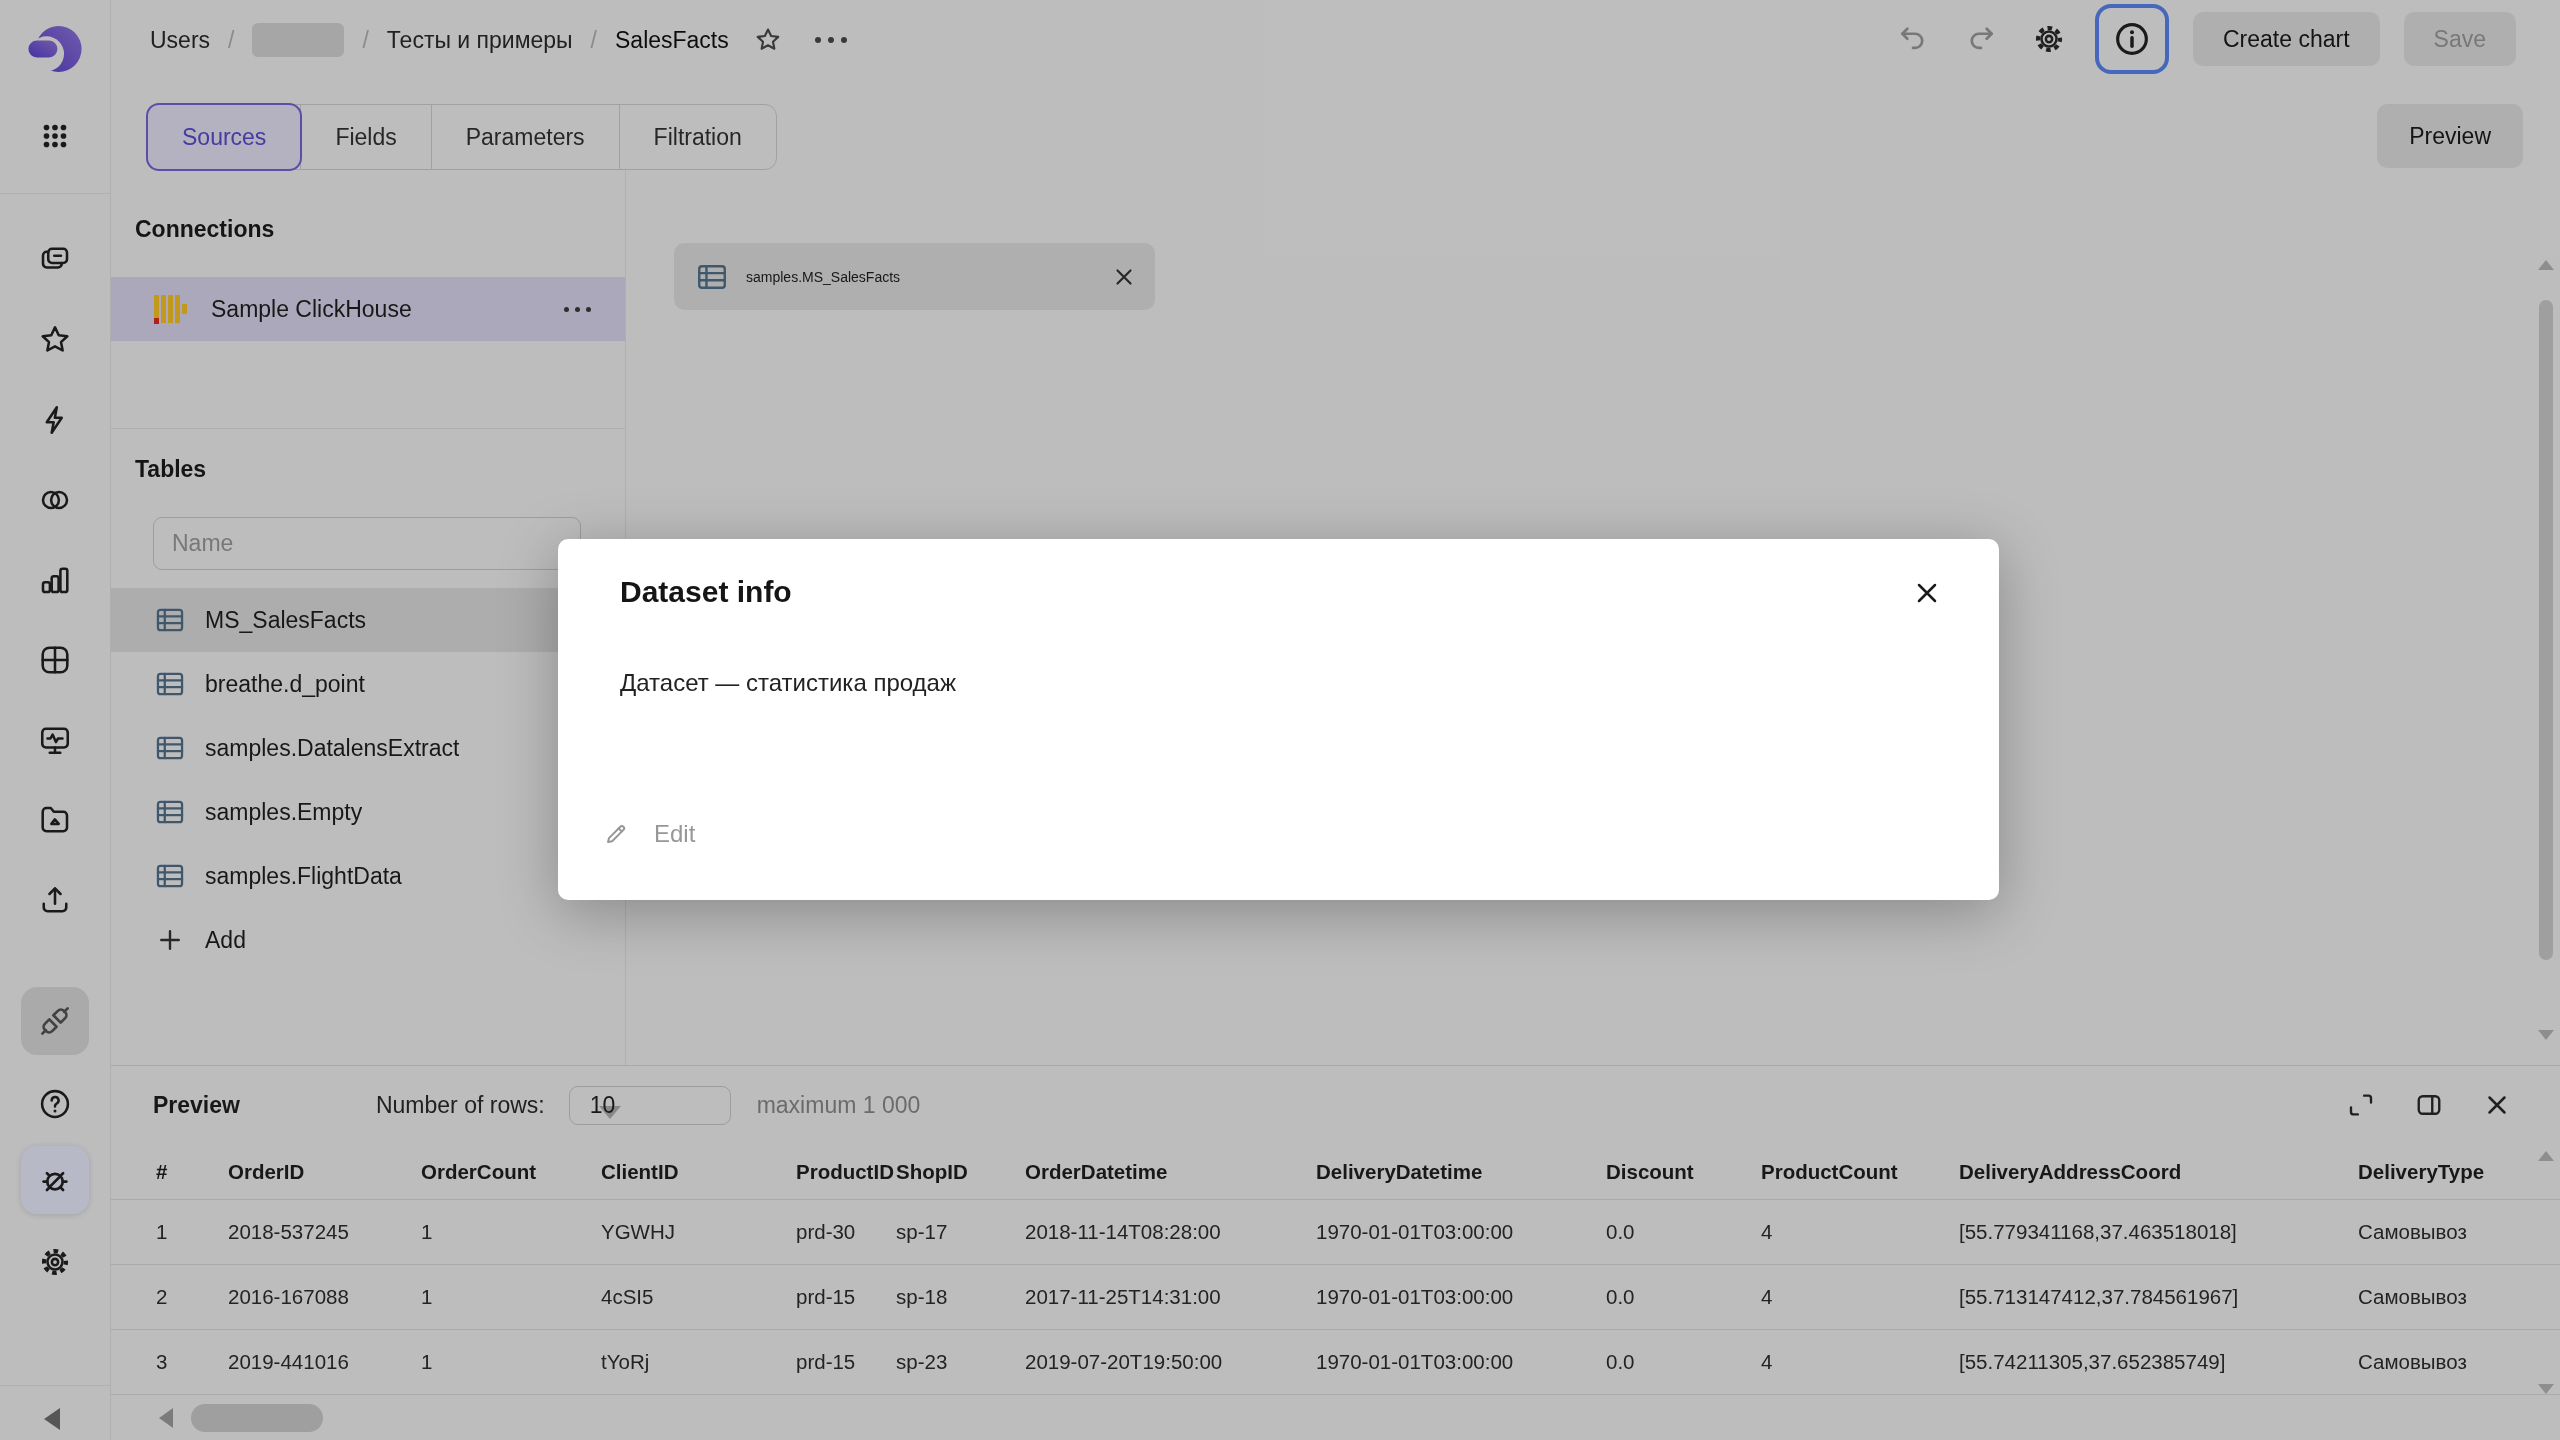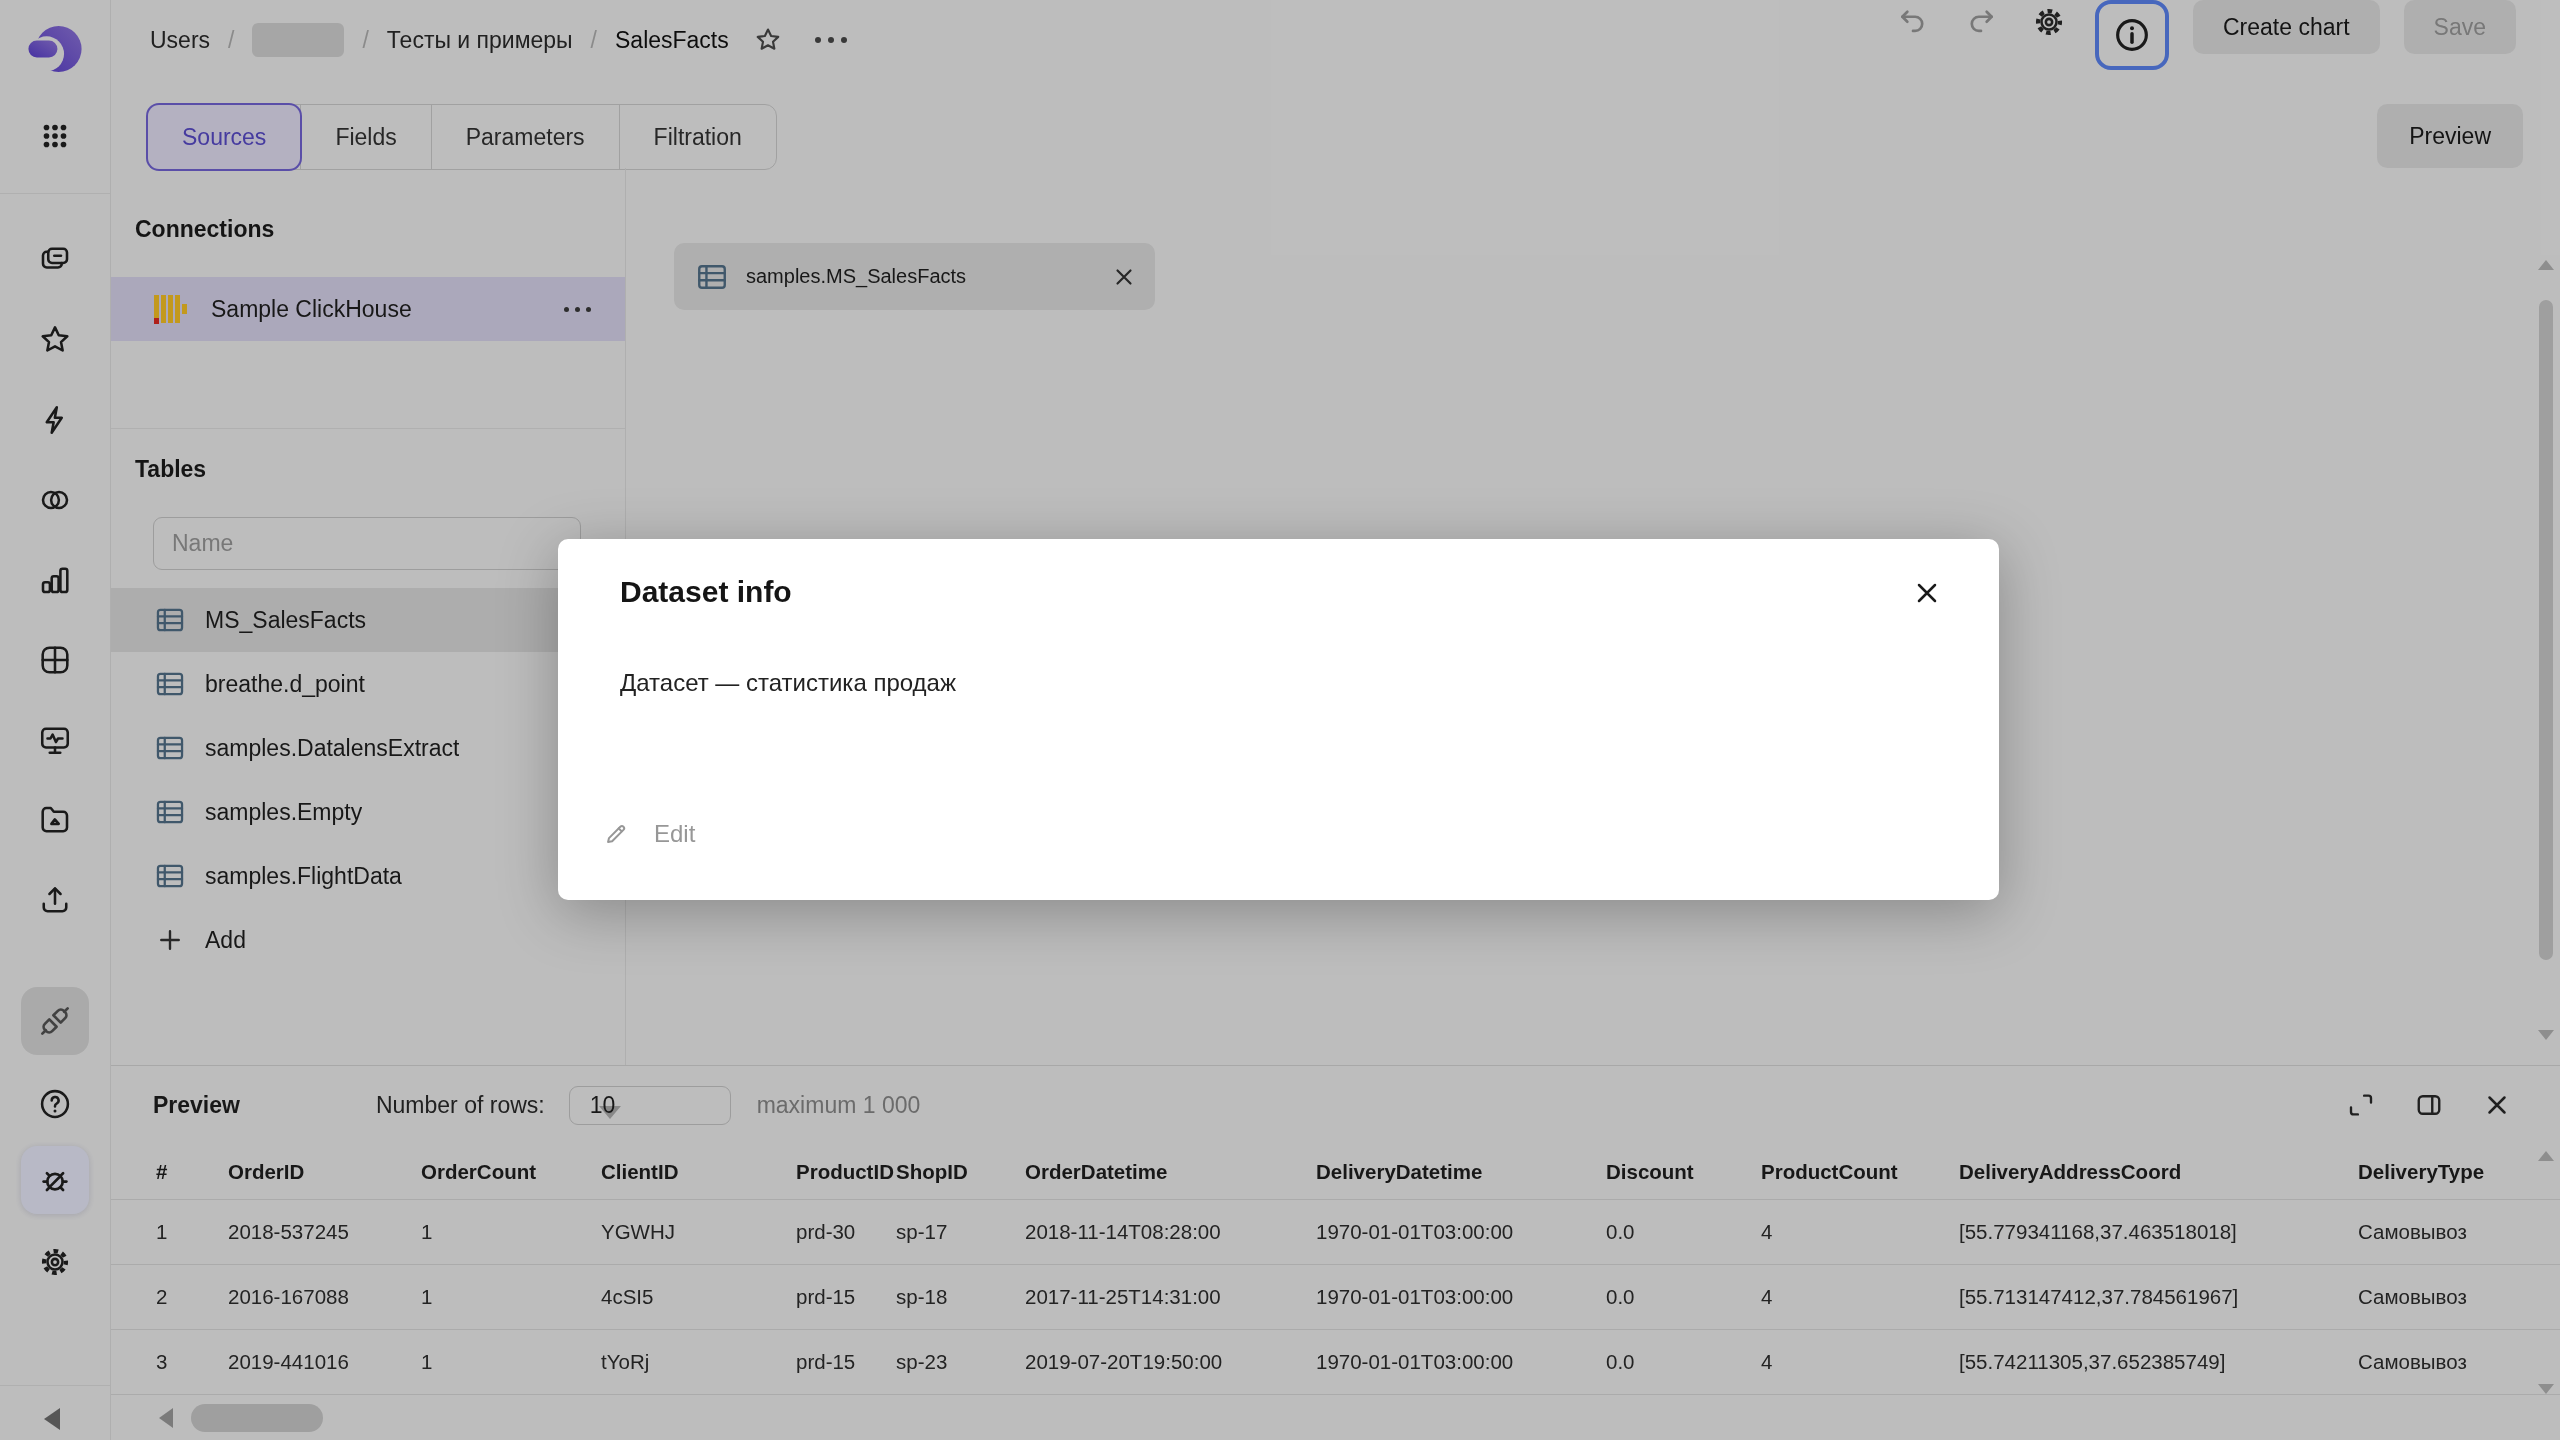--- a/index.html
+++ b/index.html
@@ -24,21 +24,21 @@
   
   .topbar{position:absolute;left:110px;top:0;width:2450px;height:100px;}
   .crumbs{position:absolute;left:40px;top:22px;height:36px;display:flex;align-items:center;gap:18px;white-space:nowrap;}
   .crumb{color:#2b2b2b;cursor:pointer;}
   .crumb.current{color:#111;font-weight:500;}
   .crumb-sep{color:#b3b3b3;}
   .crumb-redacted{width:92px;height:34px;background:rgba(0,0,0,0.12);border-radius:6px;}
   .fav-star{margin-left:6px;cursor:pointer;}
   .crumb-more{display:flex;gap:7px;margin-left:14px;cursor:pointer;}
   .crumb-more i{width:6px;height:6px;border-radius:50%;background:#4a4a4a;}
-  .tb-right{position:absolute;right:44px;top:0;height:78px;display:flex;align-items:flex-start;gap:24px;}
+  .tb-right{position:absolute;right:44px;top:0;height:78px;display:flex;align-items:center;gap:24px;}
   .tb-iconbtn{width:44px;height:44px;display:flex;align-items:center;justify-content:center;cursor:pointer;}
   .info-focus{width:66px;height:62px;border:4px solid #5c85f2;border-radius:16px;
               display:flex;align-items:center;justify-content:center;cursor:pointer;}
   .btn{height:54px;border:none;border-radius:10px;background:rgba(0,0,0,0.07);
        font:23px "Liberation Sans",sans-serif;color:#1a1a1a;padding:0 30px;cursor:pointer;}
   .btn.disabled{color:#9a9a9a;cursor:default;}
 
   
   .tabbar{position:absolute;left:147px;top:104px;height:64px;display:flex;
           border:1px solid #cfcfcf;border-radius:12px;background:transparent;}
@@ -71,21 +71,21 @@
   .add-row svg{margin-left:44px;}
   .add-label{margin-left:20px;}
   .list-scrollhint{position:absolute;left:488px;top:938px;width:0;height:0;
     border-left:11px solid transparent;border-right:11px solid transparent;border-top:13px solid rgba(0,0,0,0.28);cursor:pointer;}
 
   
   .canvas{position:absolute;left:626px;top:168px;width:1934px;height:897px;}
   .chip{position:absolute;left:48px;top:75px;width:481px;height:67px;background:rgba(0,0,0,0.075);
         border-radius:10px;display:flex;align-items:center;cursor:pointer;}
   .chip svg.tblico{margin-left:20px;}
-  .chip-label{margin-left:16px;font-size:20px;}
+  .chip-label{margin-left:16px;font-size:14px;}
   .chip-close{margin-left:auto;margin-right:18px;cursor:pointer;}
   .vscroll{position:absolute;right:2px;top:0;width:24px;height:897px;}
   .vscroll .thumb{position:absolute;left:5px;top:132px;width:14px;height:660px;border-radius:7px;background:rgba(0,0,0,0.16);cursor:pointer;}
   .arr-up,.arr-dn{position:absolute;left:4px;width:0;height:0;border-left:8px solid transparent;border-right:8px solid transparent;cursor:pointer;}
   .arr-up{top:92px;border-bottom:10px solid rgba(0,0,0,0.25);}
   .arr-dn{top:862px;border-top:10px solid rgba(0,0,0,0.25);}
 
   
   .preview-panel{position:absolute;left:111px;top:1065px;width:2449px;height:375px;border-top:1px solid #d8d8d8;}
   .pv-header{position:absolute;left:0;top:0;width:100%;height:78px;display:flex;align-items:center;}

